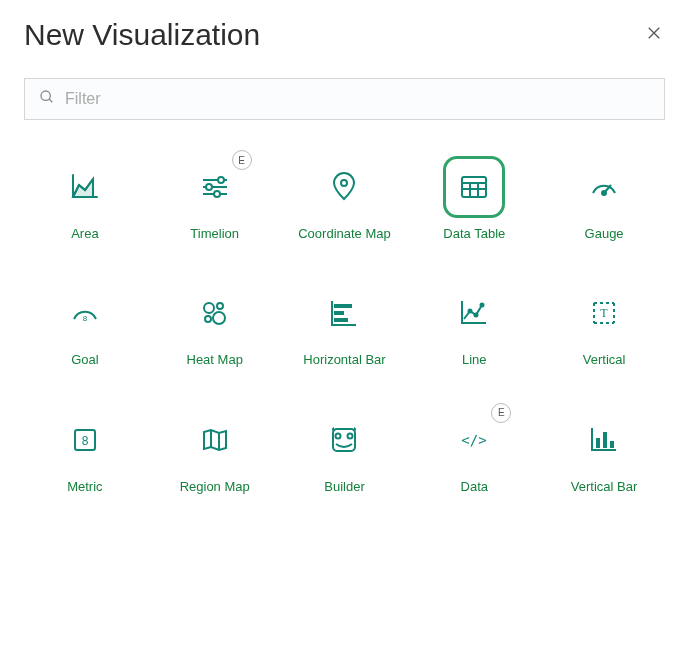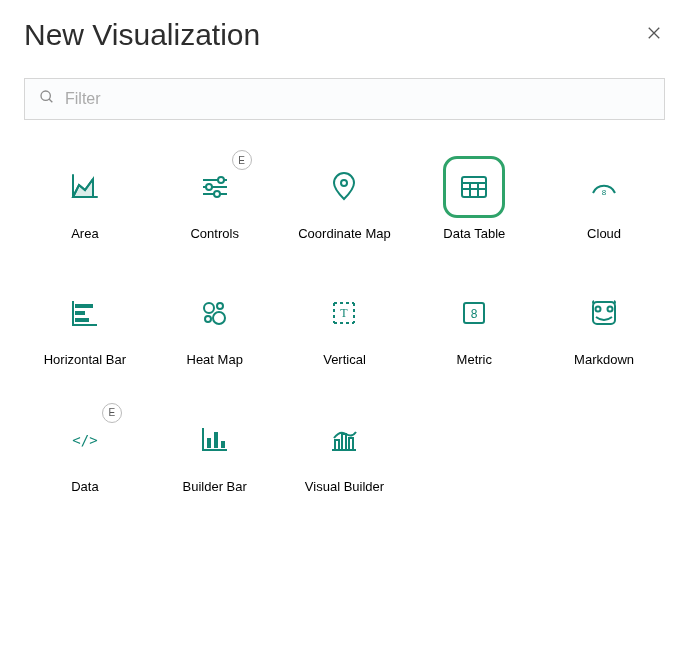--- a/index.html
+++ b/index.html
@@ -91,21 +91,21 @@
     }
     .tile-icon-wrap svg {
       width: 32px;
       height: 32px;
       stroke: #118675;
       fill: none;
       stroke-width: 2;
     }
     .tile-label {
       font-size: 13px;
-      color: #000000;
+      color: #15803d;
       margin-top: 8px;
       line-height: 1.25;
       max-width: 100px;
     }
     .badge {
       position: absolute;
       top: -6px;
       right: -6px;
       width: 20px;
       height: 20px;
@@ -159,21 +159,21 @@
         <svg viewBox="0 0 32 32">
           <line x1="4" y1="9" x2="28" y2="9"></line>
           <circle cx="22" cy="9" r="3" fill="#fff"></circle>
           <line x1="4" y1="16" x2="28" y2="16"></line>
           <circle cx="10" cy="16" r="3" fill="#fff"></circle>
           <line x1="4" y1="23" x2="28" y2="23"></line>
           <circle cx="18" cy="23" r="3" fill="#fff"></circle>
         </svg>
         <span class="badge">E</span>
       </div>
-      <div class="tile-label">Controls</div>
+      <div class="tile-label">Timelion</div>
     </div>
     <div class="tile">
       <div class="tile-icon-wrap">
         <svg viewBox="0 0 32 32">
           <path d="M16 28 C16 28 6 18 6 12 A10 10 0 0 1 26 12 C26 18 16 28 16 28 Z"></path>
           <circle cx="16" cy="12" r="3"></circle>
         </svg>
       </div>
       <div class="tile-label">Coordinate Map</div>
     </div>
@@ -186,46 +186,68 @@
           <line x1="12" y1="12" x2="12" y2="26"></line>
           <line x1="20" y1="12" x2="20" y2="26"></line>
         </svg>
       </div>
       <div class="tile-label">Data Table</div>
     </div>
     <div class="tile">
       <div class="tile-icon-wrap">
         <svg viewBox="0 0 32 32">
           <path d="M5 22 A12 12 0 0 1 27 22"></path>
+          <circle cx="16" cy="22" r="2" fill="#118675"></circle>
+          <line x1="16" y1="22" x2="23" y2="14"></line>
+        </svg>
+      </div>
+      <div class="tile-label">Gauge</div>
+    </div>
+    <div class="tile">
+      <div class="tile-icon-wrap">
+        <svg viewBox="0 0 32 32">
+          <path d="M5 22 A12 12 0 0 1 27 22"></path>
           <text x="16" y="24" font-size="8" text-anchor="middle" fill="#118675" stroke="none">8</text>
         </svg>
       </div>
-      <div class="tile-label">Cloud</div>
+      <div class="tile-label">Goal</div>
+    </div>
+    <div class="tile">
+      <div class="tile-icon-wrap">
+        <svg viewBox="0 0 32 32">
+          <circle cx="10" cy="11" r="5"></circle>
+          <circle cx="21" cy="9" r="3"></circle>
+          <circle cx="20" cy="21" r="6"></circle>
+          <circle cx="9" cy="22" r="3"></circle>
+        </svg>
+      </div>
+      <div class="tile-label">Heat Map</div>
     </div>
     <div class="tile">
       <div class="tile-icon-wrap">
         <svg viewBox="0 0 32 32">
           <path d="M4 4 V28 H28"></path>
           <rect x="6" y="7" width="18" height="4" stroke="none" fill="#118675"></rect>
           <rect x="6" y="14" width="10" height="4" stroke="none" fill="#118675"></rect>
           <rect x="6" y="21" width="14" height="4" stroke="none" fill="#118675"></rect>
         </svg>
       </div>
       <div class="tile-label">Horizontal Bar</div>
     </div>
     <div class="tile">
       <div class="tile-icon-wrap">
         <svg viewBox="0 0 32 32">
-          <circle cx="10" cy="11" r="5"></circle>
-          <circle cx="21" cy="9" r="3"></circle>
-          <circle cx="20" cy="21" r="6"></circle>
-          <circle cx="9" cy="22" r="3"></circle>
-        </svg>
-      </div>
-      <div class="tile-label">Heat Map</div>
+          <path d="M4 4 V26 H28"></path>
+          <polyline points="6,22 12,14 18,18 24,8"></polyline>
+          <circle cx="12" cy="14" r="1.5" fill="#118675"></circle>
+          <circle cx="18" cy="18" r="1.5" fill="#118675"></circle>
+          <circle cx="24" cy="8" r="1.5" fill="#118675"></circle>
+        </svg>
+      </div>
+      <div class="tile-label">Line</div>
     </div>
     <div class="tile">
       <div class="tile-icon-wrap">
         <svg viewBox="0 0 32 32">
           <path d="M6 6 H26" stroke-dasharray="3 3"></path>
           <path d="M6 6 V26" stroke-dasharray="3 3"></path>
           <path d="M26 6 V26" stroke-dasharray="3 3"></path>
           <path d="M6 26 H26" stroke-dasharray="3 3"></path>
           <text x="16" y="20" font-size="12" text-anchor="middle" fill="#118675" stroke="none" font-family="serif">T</text>
         </svg>
@@ -233,59 +255,57 @@
       <div class="tile-label">Vertical</div>
     </div>
     <div class="tile">
       <div class="tile-icon-wrap">
         <svg viewBox="0 0 32 32">
           <rect x="6" y="6" width="20" height="20" rx="2"></rect>
           <text x="16" y="21" font-size="12" text-anchor="middle" fill="#118675" stroke="none">8</text>
         </svg>
       </div>
       <div class="tile-label">Metric</div>
+    </div>
+    <div class="tile">
+      <div class="tile-icon-wrap">
+        <svg viewBox="0 0 32 32">
+          <path d="M5 8 L12 6 L20 9 L27 7 V24 L20 26 L12 23 L5 25 Z"></path>
+          <line x1="12" y1="6" x2="12" y2="23"></line>
+          <line x1="20" y1="9" x2="20" y2="26"></line>
+        </svg>
+      </div>
+      <div class="tile-label">Region Map</div>
     </div>
     <div class="tile">
       <div class="tile-icon-wrap">
         <svg viewBox="0 0 32 32">
           <circle cx="10" cy="12" r="2.5"></circle>
           <circle cx="22" cy="12" r="2.5"></circle>
           <path d="M8 20 Q16 26 24 20"></path>
           <path d="M6 7 Q4 5 6 4"></path>
           <path d="M26 7 Q28 5 26 4"></path>
           <rect x="5" y="5" width="22" height="22" rx="4"></rect>
         </svg>
       </div>
-      <div class="tile-label">Markdown</div>
+      <div class="tile-label">Builder</div>
     </div>
     <div class="tile">
       <div class="tile-icon-wrap">
         <svg viewBox="0 0 32 32">
           <text x="16" y="21" font-size="14" text-anchor="middle" fill="#118675" stroke="none" font-family="monospace">&lt;/&gt;</text>
         </svg>
         <span class="badge">E</span>
       </div>
       <div class="tile-label">Data</div>
     </div>
     <div class="tile">
       <div class="tile-icon-wrap">
         <svg viewBox="0 0 32 32">
           <path d="M4 4 V26 H28"></path>
           <rect x="8" y="14" width="4" height="10" stroke="none" fill="#118675"></rect>
           <rect x="15" y="8" width="4" height="16" stroke="none" fill="#118675"></rect>
           <rect x="22" y="17" width="4" height="7" stroke="none" fill="#118675"></rect>
         </svg>
       </div>
-      <div class="tile-label">Builder Bar</div>
-    </div>
-    <div class="tile">
-      <div class="tile-icon-wrap">
-        <svg viewBox="0 0 32 32">
-          <path d="M4 26 H28"></path>
-          <rect x="7" y="16" width="4" height="10"></rect>
-          <rect x="14" y="10" width="4" height="16"></rect>
-          <rect x="21" y="14" width="4" height="12"></rect>
-          <path d="M6 14 Q12 6 18 10 T28 8"></path>
-        </svg>
-      </div>
-      <div class="tile-label">Visual Builder</div>
+      <div class="tile-label">Vertical Bar</div>
     </div>
   </div>
 
 </body></html>

